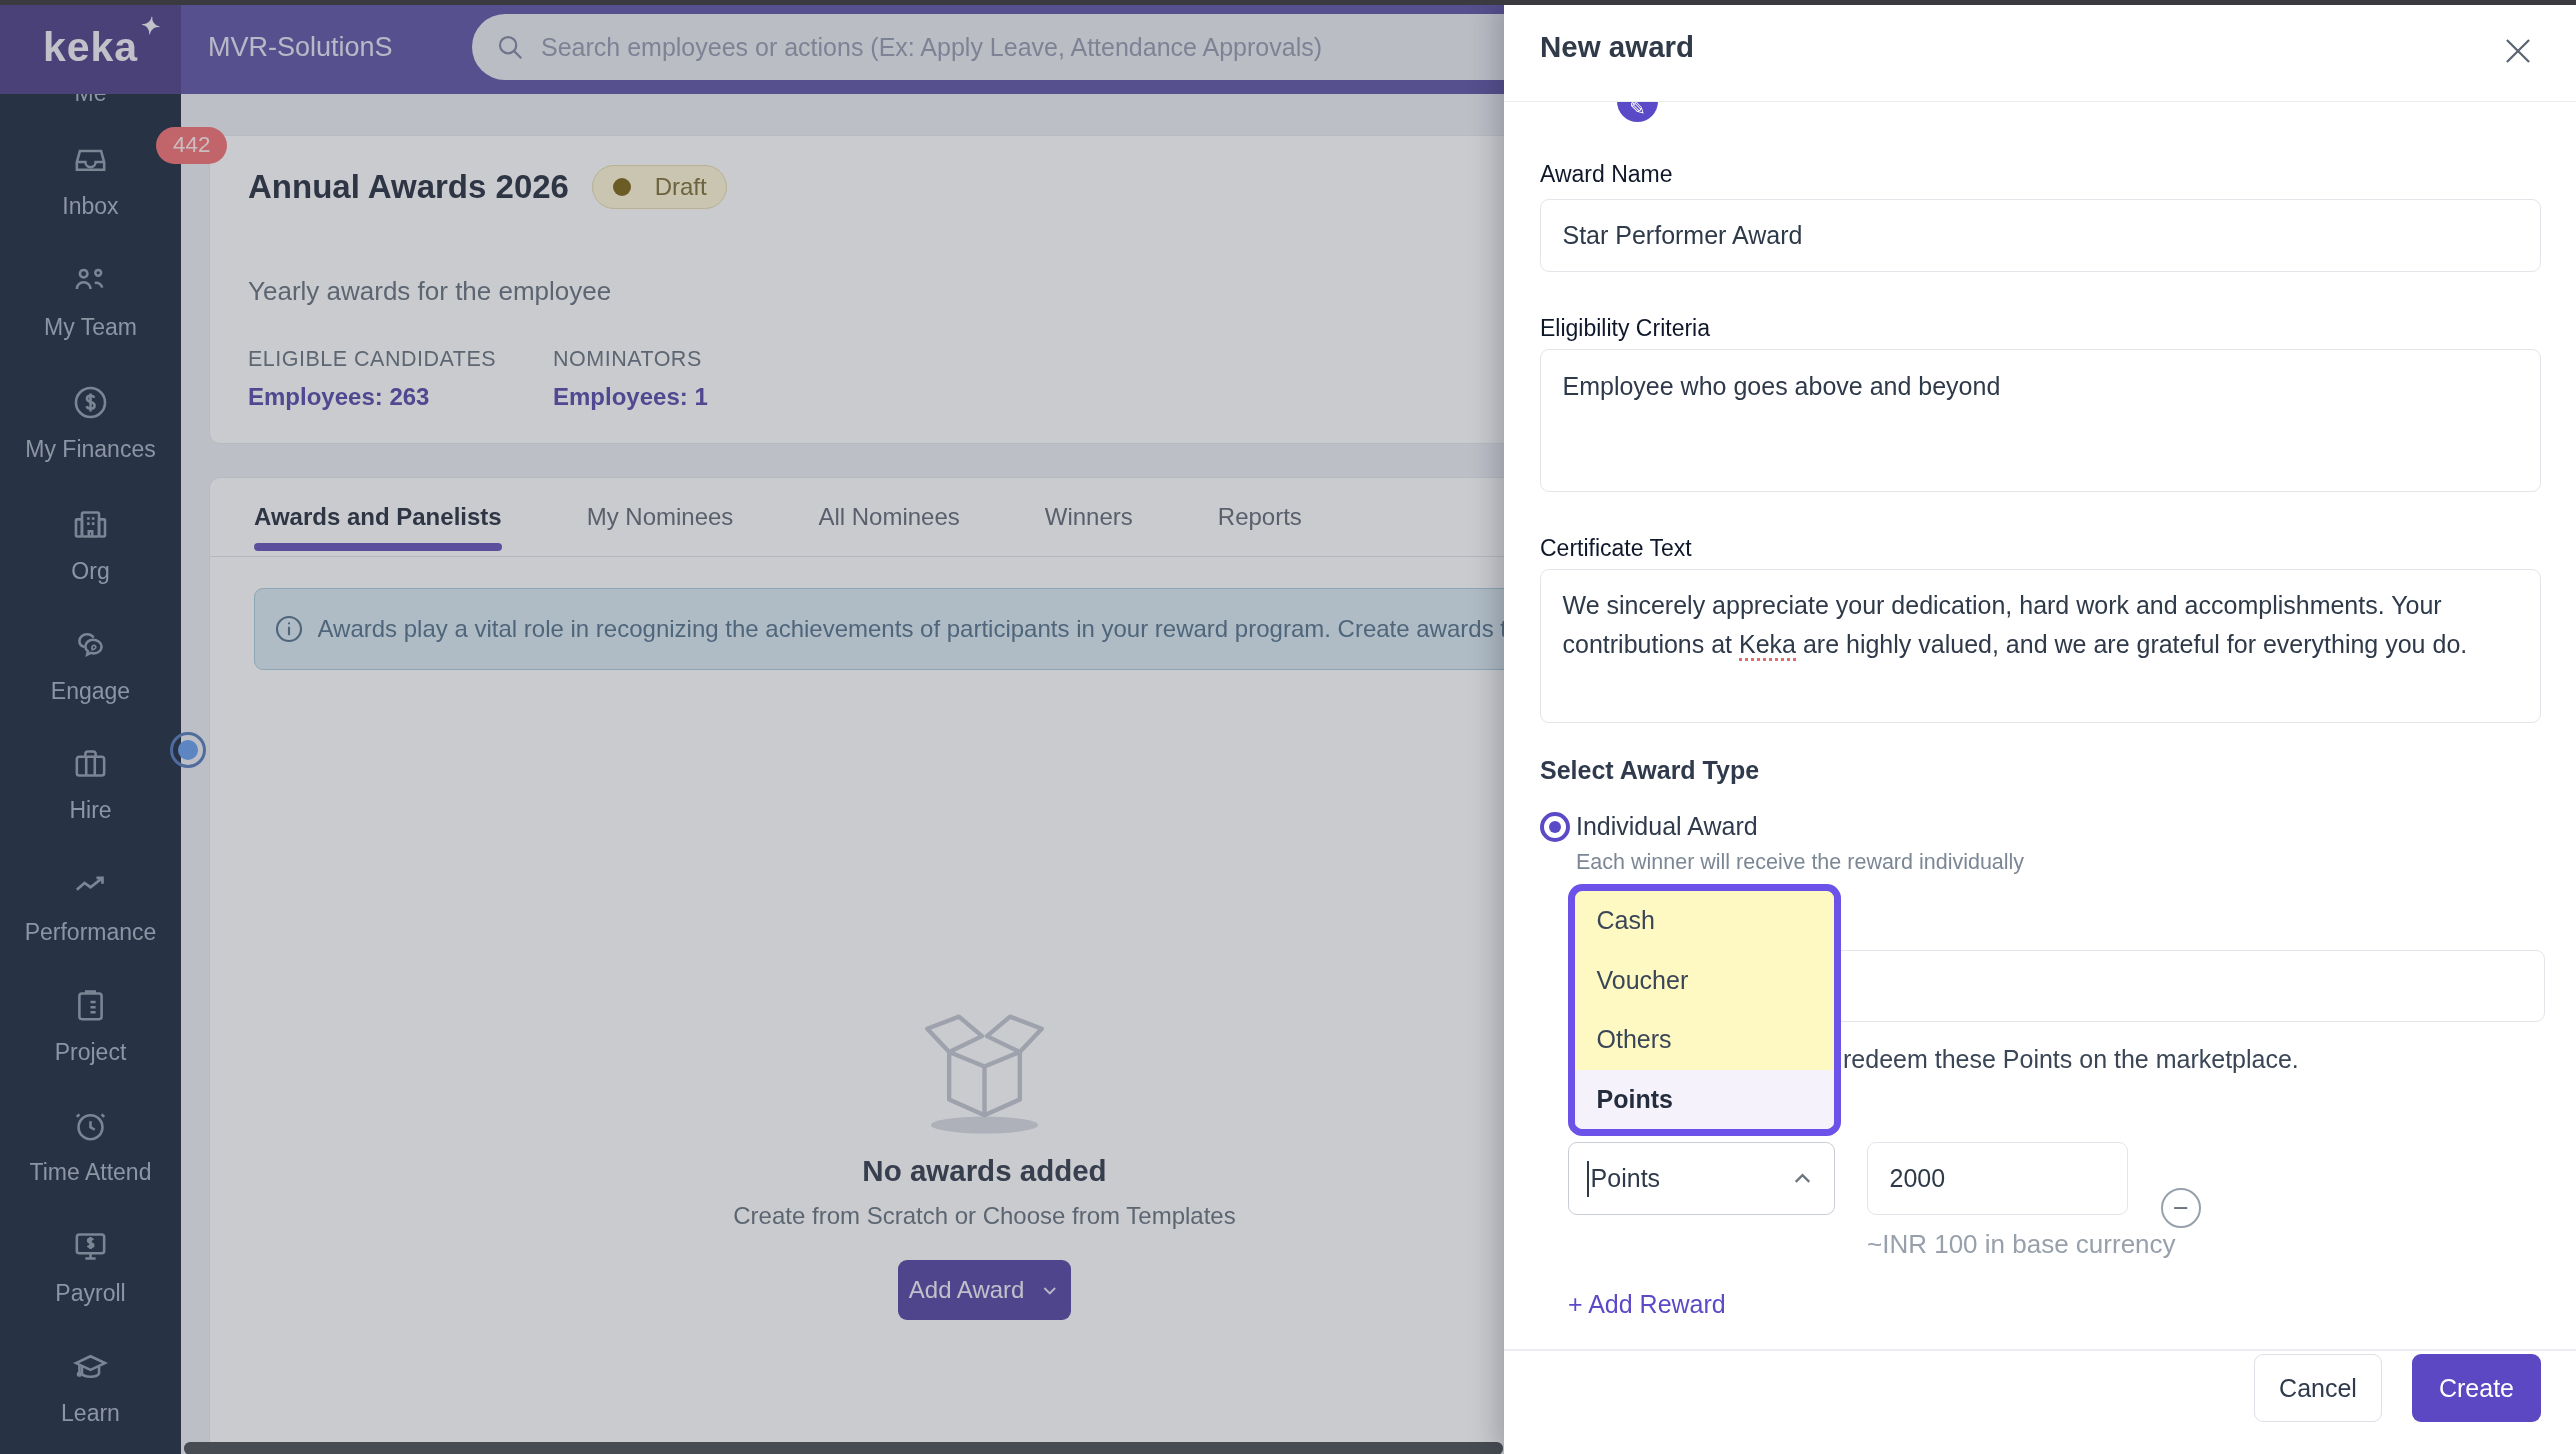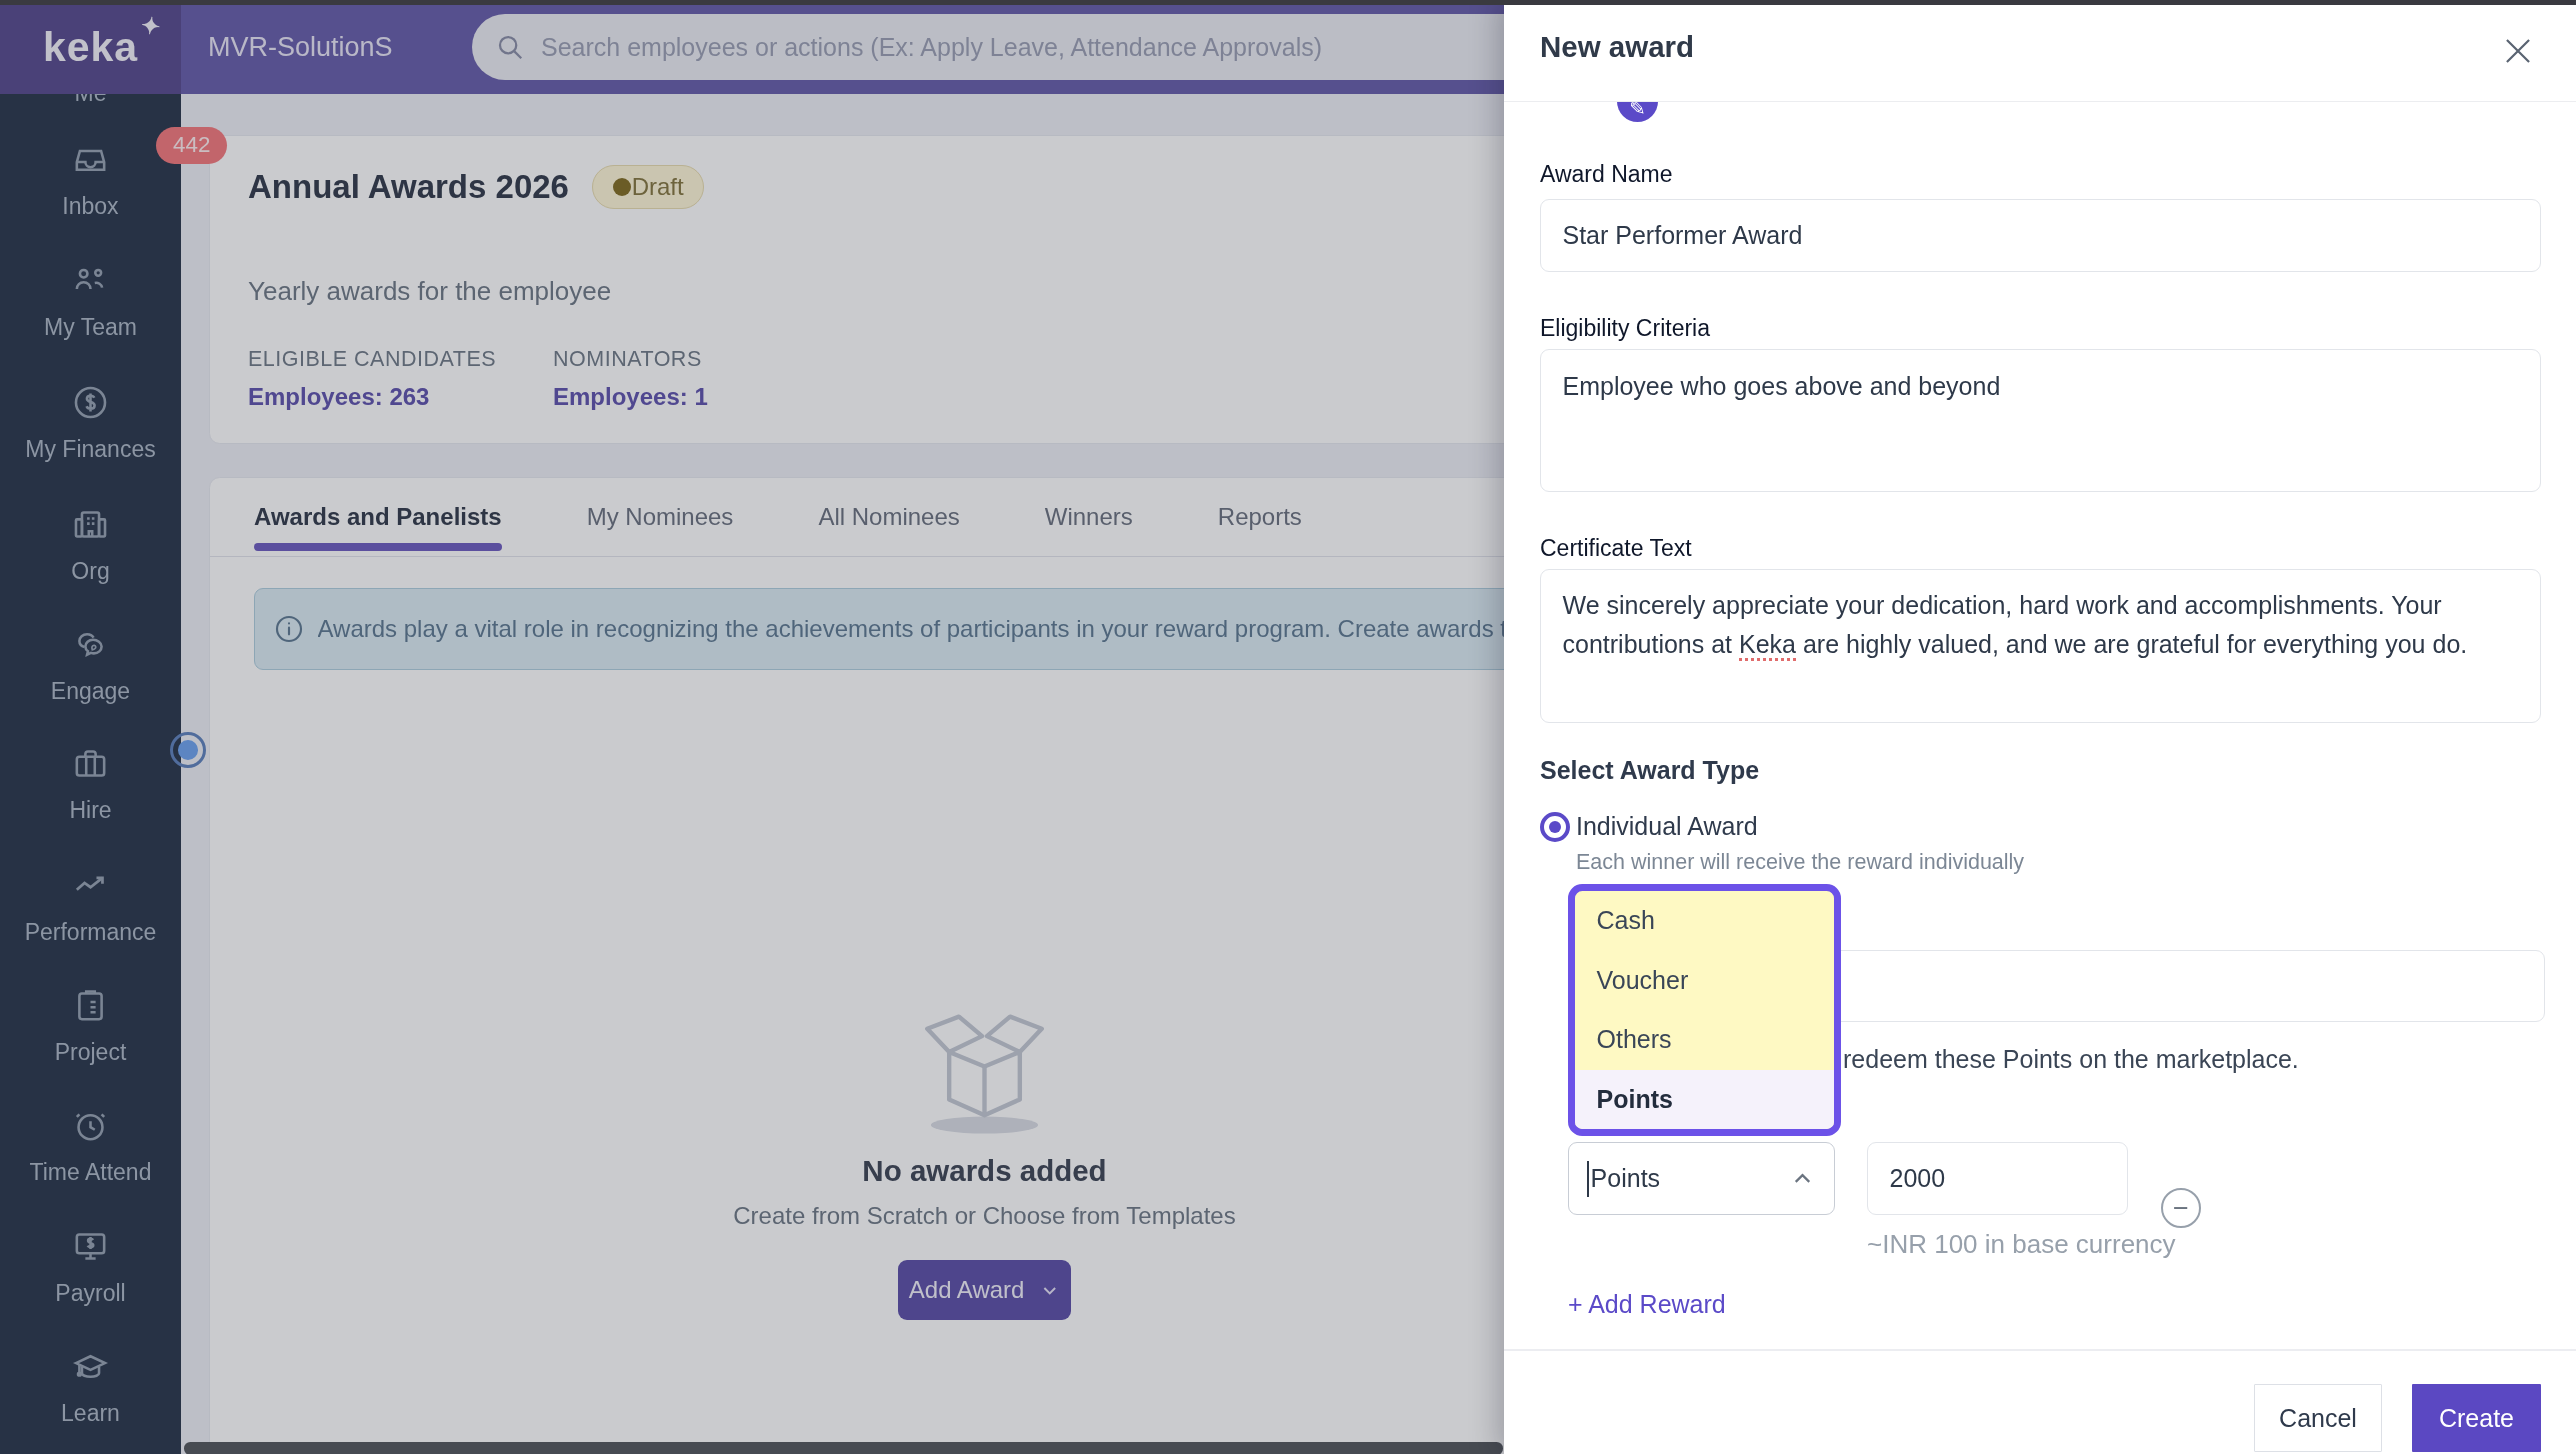--- a/index.html
+++ b/index.html
@@ -30,21 +30,21 @@
   .badge{position:absolute;left:86px;top:-12.5px;min-width:50px;padding:3.6px 10.7px;background:#F57A7E;color:#FFEDEE;
          font-size:22.4px;border-radius:23px;line-height:30px;}
   .hire-dot{position:absolute;left:100px;top:-10.7px;width:30px;height:30px;border:3.6px solid #5F82BE;border-radius:50%;
             display:flex;align-items:center;justify-content:center;}
   .hire-dot i{width:19.7px;height:19.7px;background:#6FA3EF;border-radius:50%;}
 
   
   .crumb-frag{left:220px;top:75px;width:179px;height:18px;overflow:hidden;color:#6356B6;font-size:27px;z-index:3;}
   .card{background:#fff;border:1.8px solid #E7E9F0;border-radius:10.7px;box-sizing:border-box;}
   .prog-title{font-size:33px;font-weight:700;color:#323B4B;}
-  .draft-pill{display:inline-flex;align-items:center;gap:1px;background:#FFF7D8;border:1.8px solid #E9DDB0;
+  .draft-pill{display:inline-flex;align-items:center;gap:24px;background:#FFF7D8;border:1.8px solid #E9DDB0;
               border-radius:23px;padding:7.2px 19.7px;color:#857740;font-size:24px;}
   .draft-dot{width:18px;height:18px;border-radius:50%;background:#826D23;}
   .prog-desc{font-size:26px;color:#6F7A87;}
   .stat-label{font-size:21.5px;color:#707B88;letter-spacing:0.5px;}
   .stat-value{font-size:24px;color:#5F53AE;font-weight:600;}
 
   .tabs-row{position:absolute;left:0;top:0;width:100%;height:79px;border-bottom:1.8px solid #E2E4EB;
             display:flex;align-items:center;gap:85px;padding-left:44px;box-sizing:border-box;}
   .tab{font-size:24px;color:#6B7280;position:relative;height:100%;display:flex;align-items:center;}
   .tab.active{color:#323B4B;font-weight:600;}
@@ -85,22 +85,22 @@
   .dd-item.selected{background:#F5F2FB;font-weight:700;color:#232D3D;}
   .type-select{position:absolute;left:64px;top:1142px;width:267px;height:73px;border:1.8px solid #C8CDD5;border-radius:9px;
                box-sizing:border-box;display:flex;align-items:center;padding:0 18px;font-size:25px;color:#2E3949;z-index:5;background:#fff;}
   .cursor-bar{width:1.8px;height:36px;background:#2E3949;margin-right:1.8px;}
   .chev-up{margin-left:auto;color:#6B7480;}
   .minus-circle{position:absolute;left:657px;top:1188px;width:36px;height:36px;border:2.7px solid #97A0AB;border-radius:50%;
                 color:#6B7480;font-size:27px;display:flex;align-items:center;justify-content:center;cursor:pointer;}
   .conv-note{position:absolute;left:363px;top:1229px;font-size:26px;color:#97A0AB;}
   .add-reward{position:absolute;left:64px;top:1290px;font-size:25px;color:#5B4AC8;cursor:pointer;}
   .panel-footer-line{position:absolute;left:0;top:1349px;width:100%;height:1.8px;background:#ECEDF1;}
-  .btn{position:absolute;top:1354px;height:68px;border-radius:1px;font-size:25px;font-family:inherit;cursor:pointer;
-       display:flex;align-items:center;justify-content:center;box-sizing:border-box;margin-top:30px;}
+  .btn{position:absolute;top:1354px;height:68px;border-radius:9px;font-size:25px;font-family:inherit;cursor:pointer;
+       display:flex;align-items:center;justify-content:center;box-sizing:border-box;}
   .btn-cancel{left:750px;width:128px;background:#fff;border:1.8px solid #DDE0E6;color:#2F3A4C;}
   .btn-create{left:908px;width:129px;background:#5B48C2;border:none;color:#fff;}
 </style>
 </head>
 <body>
 
 <div id="app">
 
   <div class="abs header">
     <div class="abs logo-block">

